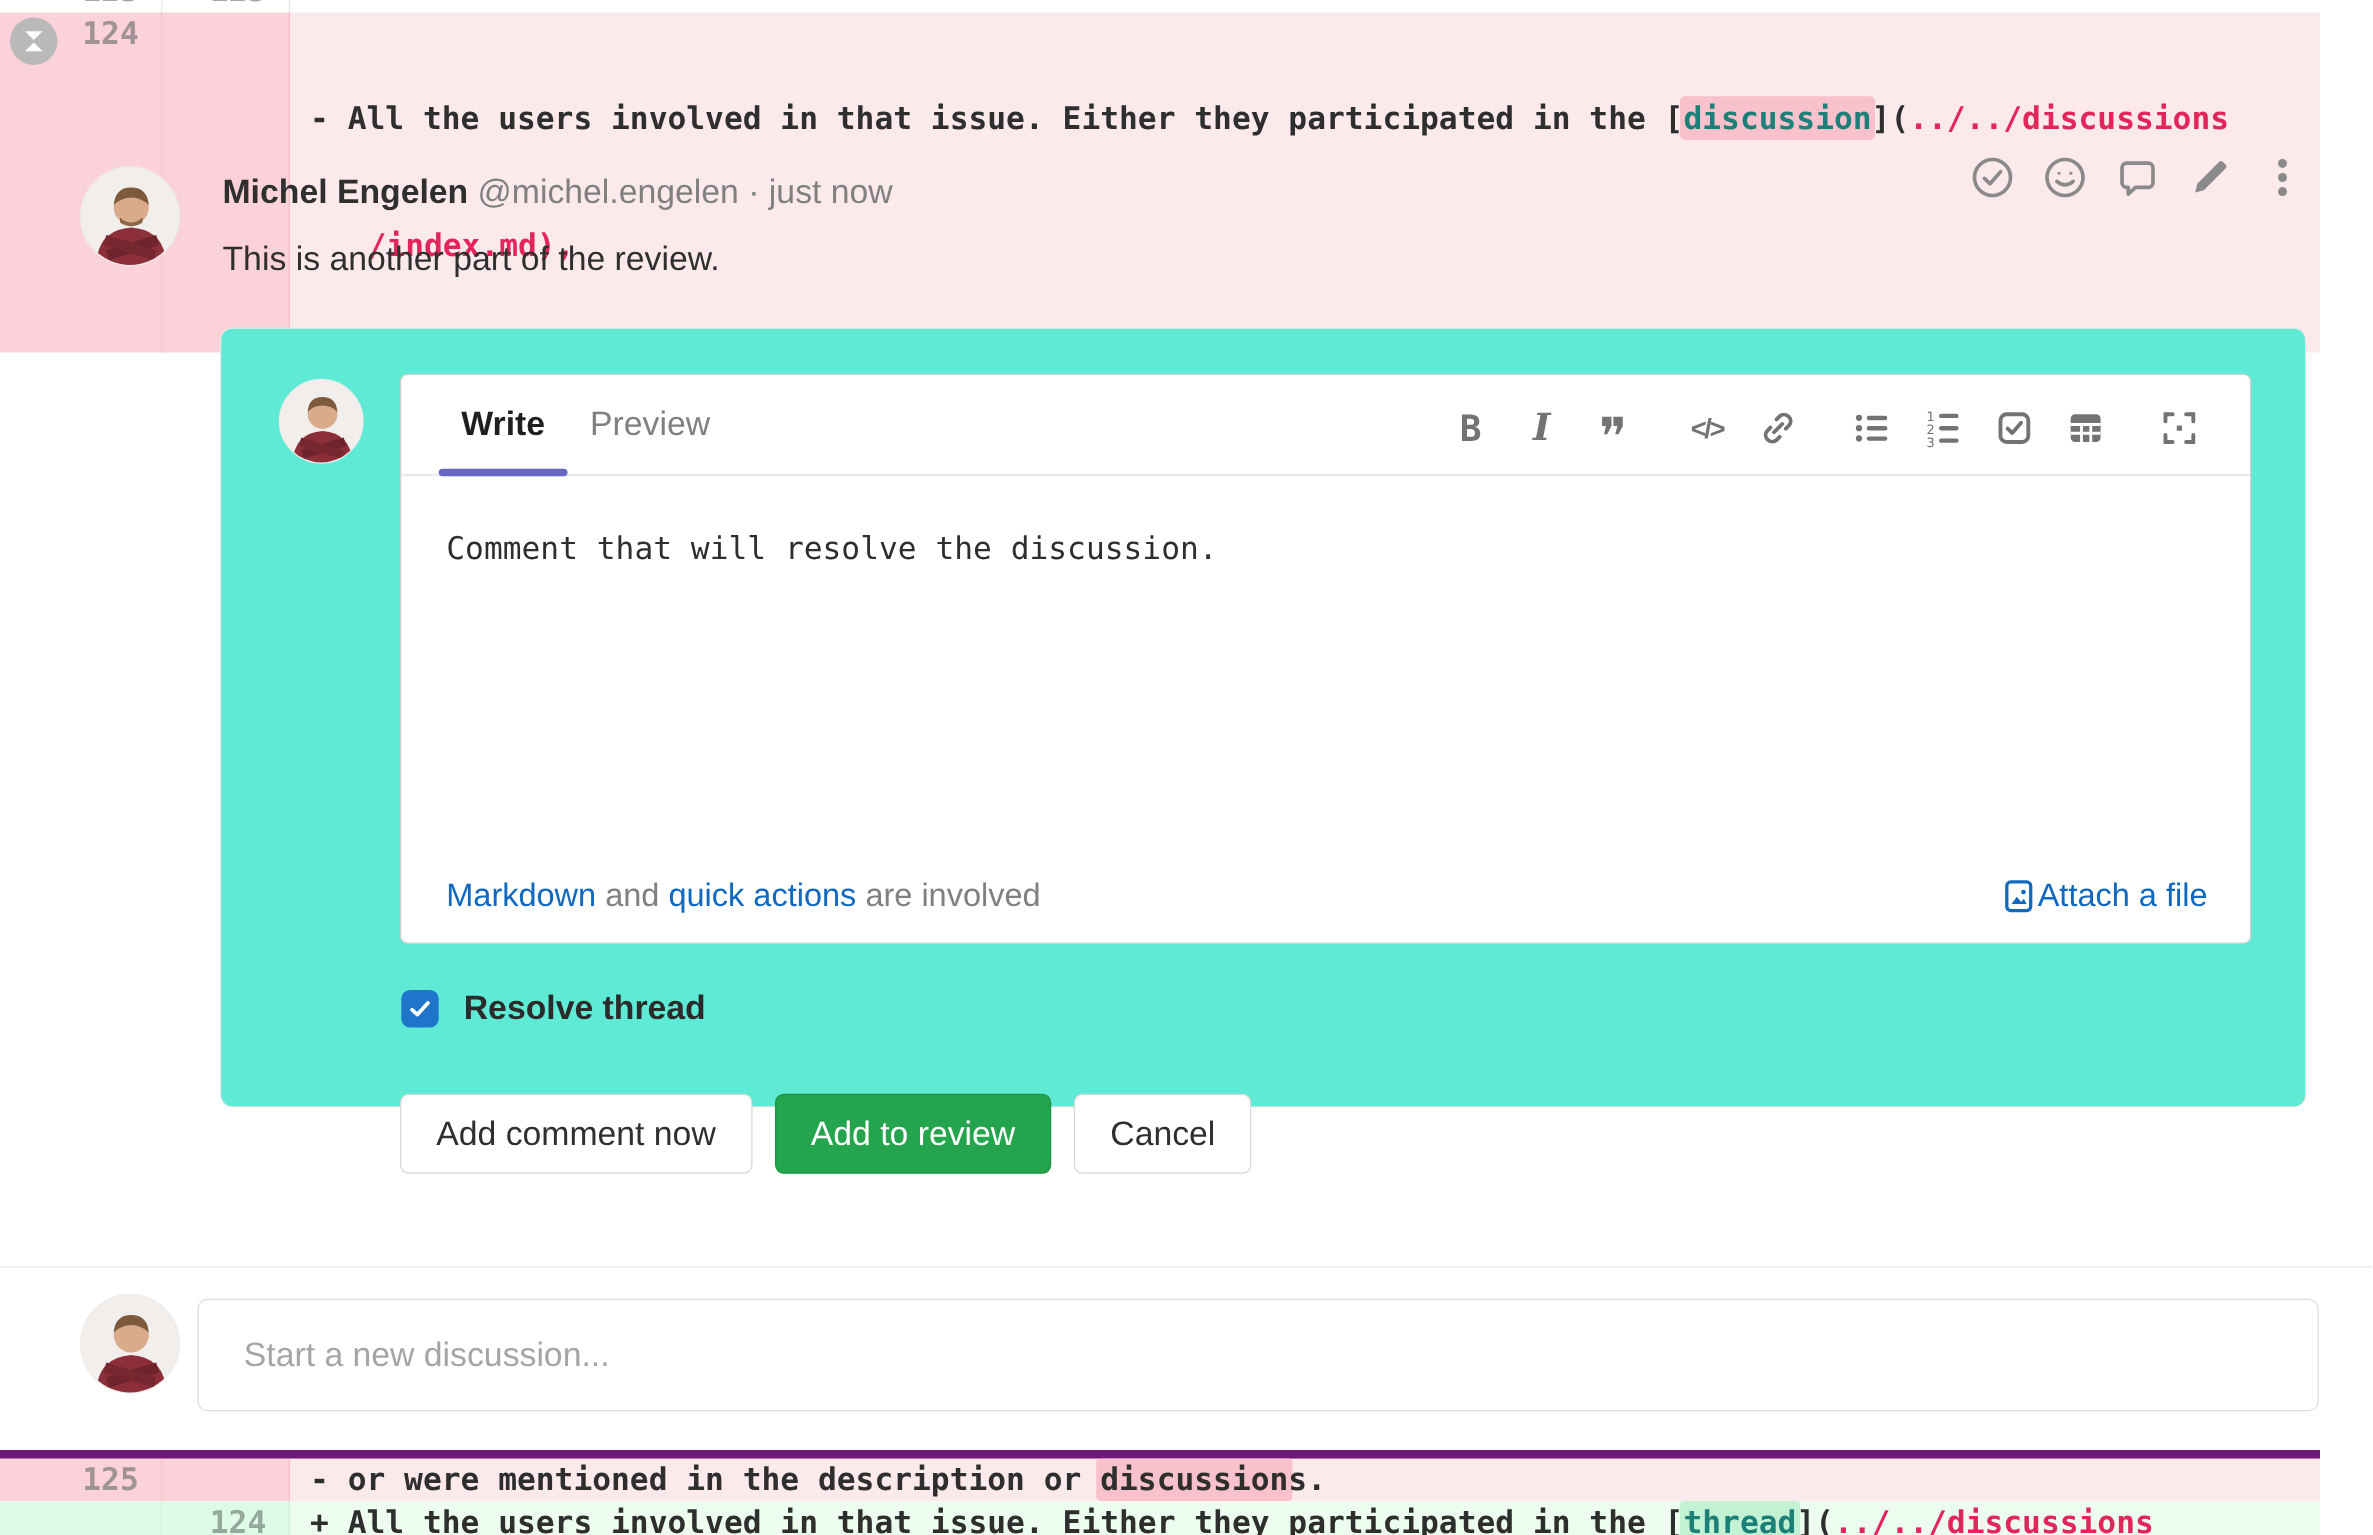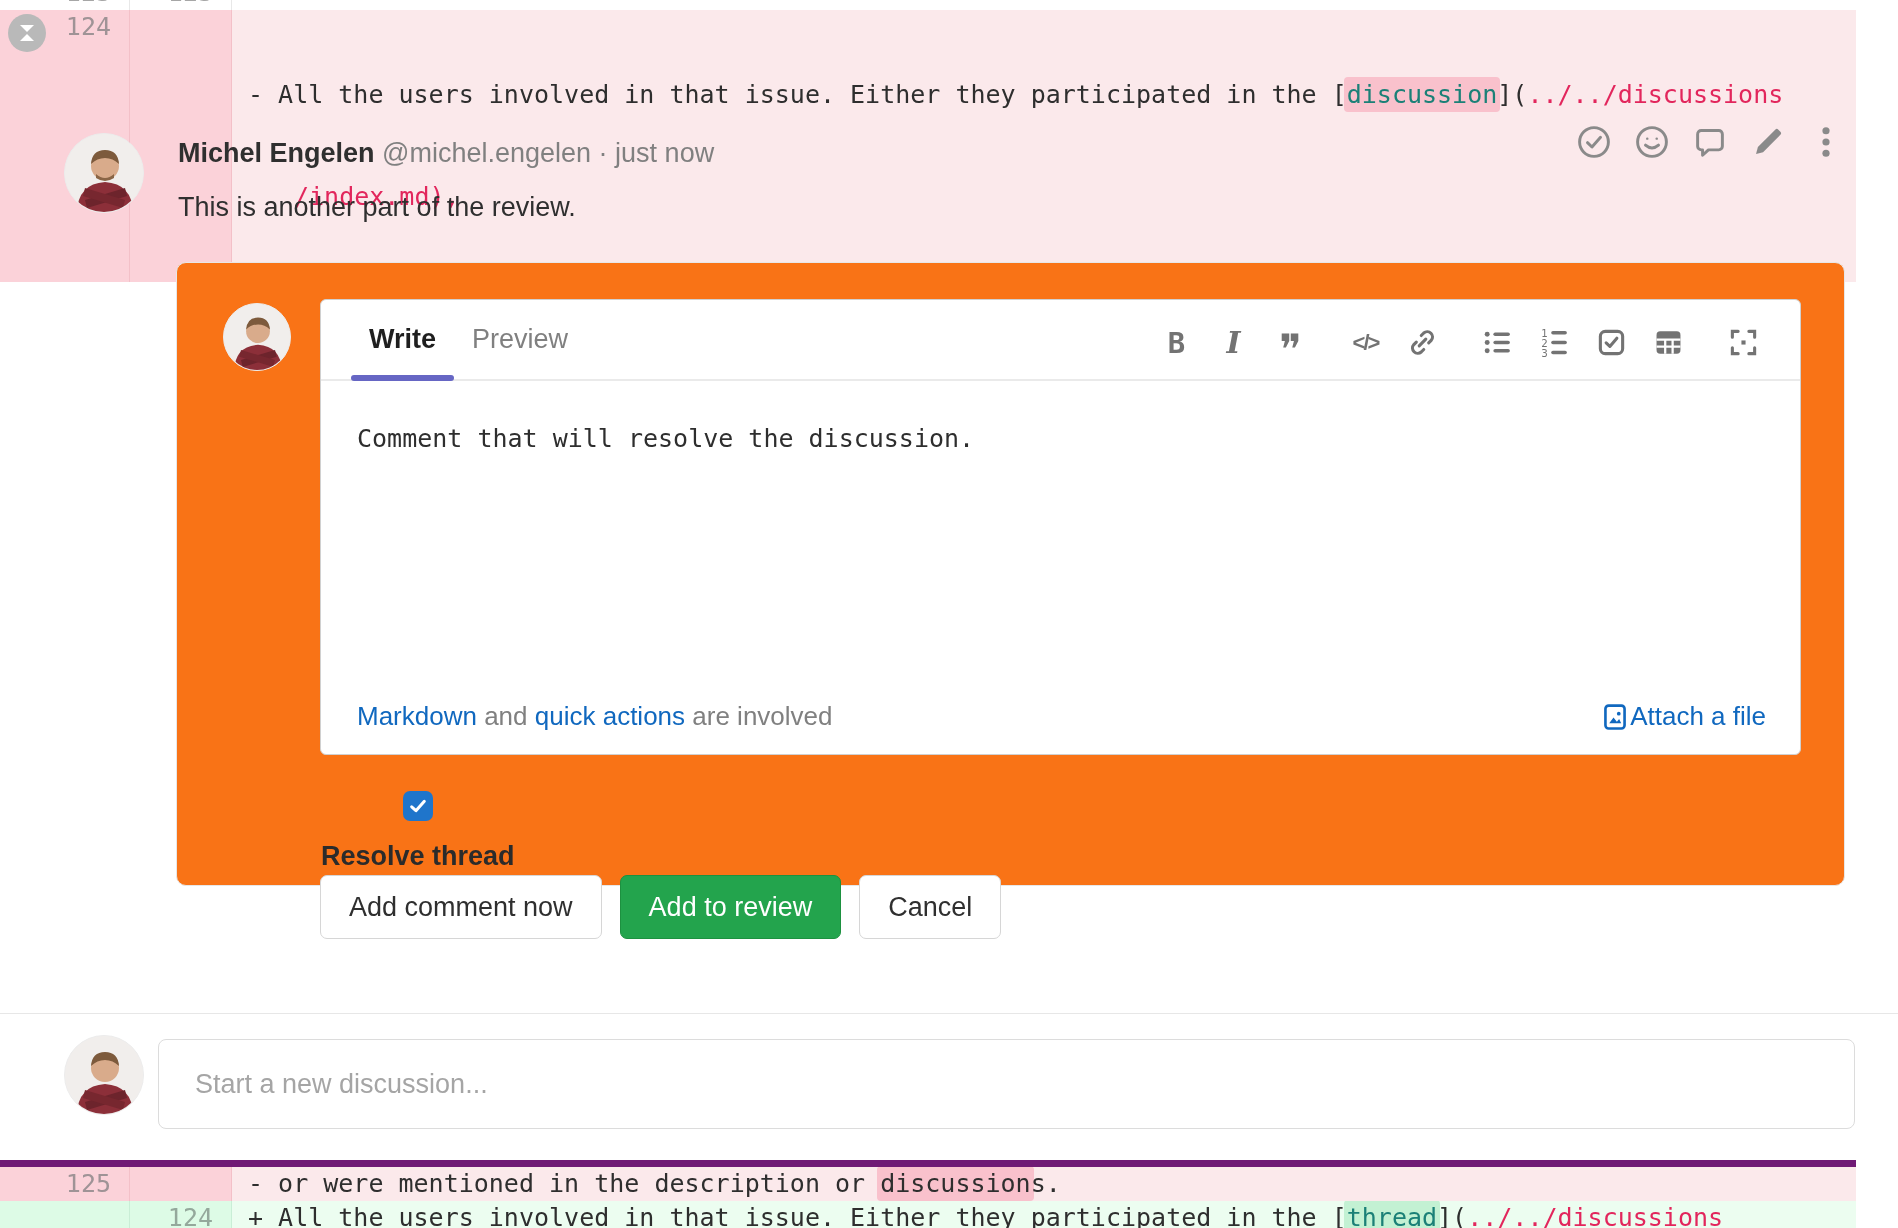--- a/index.html
+++ b/index.html
@@ -3,21 +3,21 @@
 <meta charset="utf-8">
 <style>
   * { margin:0; padding:0; box-sizing:border-box; }
   html,body { background:#fff; }
   .screen {
     position:relative; width:1898px; height:1228px; overflow:hidden;
     background:#fff; font-family:"Liberation Sans", sans-serif; color:#2f2f2f;
   }
   
   .diff-table { position:absolute; left:0; width:1856px; font-family:"DejaVu Sans Mono", monospace; font-size:25px; }
-  .diff-row { display:flex; line-height:34px; }
+  .diff-row { display:flex; line-height:34px;font-weight:bold; }
   .gut { flex:none; text-align:right; padding-right:18px; color:#9f9396; }
   .gut1 { width:130px; }
   .gut2 { width:102px; }
   .code { flex:1; padding-left:16px; white-space:pre; color:#2e2e2e; overflow:hidden; }
   .cont { padding-left:46px; white-space:pre; }
   .removed .gut { background:#fbd2d9; border-right:1px solid #f3c0c8; }
   .removed .code { background:#fbe9eb; }
   .added .gut { background:#ddfbe6; color:#94a89b; border-right:1px solid #c9eed6; }
   .added .code { background:#ecfdf0; }
   .hl-red { background:#f9c1cc; border-radius:4px; padding:3px 3px; margin:0 -3px; }
@@ -37,42 +37,42 @@
   .avatar { position:absolute; border-radius:50%; overflow:hidden; border:1px solid #ececec; background:#f1eeec; }
   .av-note { left:64px; top:133px; width:80px; height:80px; }
   .note-headline { position:absolute; left:178px; top:134px; font-size:27px; line-height:38px; white-space:pre; }
   .author { font-weight:bold; color:#2f2f2f; }
   .muted { color:#808080; }
   .note-body { position:absolute; left:178px; top:192px; font-size:27px; color:#2f2f2f; }
   .note-actions { position:absolute; top:124px; right:54px; display:flex; gap:22px; align-items:center; }
   .icon-btn { width:36px; height:36px; background:none; border:none; display:flex; align-items:center; justify-content:center; cursor:pointer; }
   
   .reply-form { position:absolute; left:176px; top:262px; width:1669px; height:624px;
-    background:#f97316; border:1px solid #e7e7e7; border-radius:10px; }
+    background:#5eead4; border:1px solid #e7e7e7; border-radius:10px; }
   .av-form { left:46px; top:40px; width:68px; height:68px; }
   .editor { position:absolute; left:143px; top:36px; width:1481px; height:456px;
     background:#fff; border:1px solid #d0d0d0; border-radius:6px; }
   .ed-header { position:relative; height:81px; border-bottom:2px solid #eaeaea; padding-left:30px; display:flex; align-items:flex-end; }
   .tab { position:relative; padding:0 18px; height:79px; display:flex; align-items:center; font-size:27px; background:none; border:none; cursor:pointer; color:#808080; }
   .tab.active { color:#1f1f1f; font-weight:bold; }
   .tab.active::after { content:""; position:absolute; left:0; right:0; bottom:-2px; height:6px; border-radius:3px; background:#6666c4; }
   .ed-toolbar { position:absolute; right:38px; top:24px; display:flex; align-items:center; gap:20px; }
   .tb { width:37px; height:37px; border:none; background:none; display:flex; align-items:center; justify-content:center; color:#737373; cursor:pointer; }
   .tb.gsep { margin-left:18px; }
   .tb-b { font-size:29px; font-weight:900; font-family:"DejaVu Sans Mono", monospace; }
   .tb-i { font-size:30px; font-weight:bold; font-style:italic; font-family:"DejaVu Serif", serif; }
   .tb-q { font-size:42px; line-height:20px; margin-top:14px; }
   .tb-c { font-size:22px; font-weight:bold; letter-spacing:-2px; }
   .ed-text { position:absolute; left:0; right:0; top:83px; bottom:92px; border:none; outline:none; resize:none;
     background:transparent; font-family:"DejaVu Sans Mono", monospace; font-size:25px; line-height:36px; color:#2e2e2e; padding:38px 36px 0 36px; }
   .ed-footer { position:absolute; left:36px; right:34px; bottom:22px; display:flex; justify-content:space-between; align-items:center; font-size:26px; }
   .ed-footer .txt { white-space:pre-wrap; color:#808080; }
   a.blue { color:#1068bf; text-decoration:none; cursor:pointer; }
   .attach { display:flex; align-items:center; gap:0; font-size:26px; }
-  .resolve-row { position:absolute; left:144px; top:528px; display:flex; align-items:center; gap:20px; cursor:pointer;flex-direction:column; }
+  .resolve-row { position:absolute; left:144px; top:528px; display:flex; align-items:center; gap:20px; cursor:pointer; }
   .checkbox { width:30px; height:30px; border-radius:7px; background:#1f75cb; display:flex; align-items:center; justify-content:center; }
   .resolve-label { font-size:27px; font-weight:bold; color:#2b2b2b; }
   .btn-row { position:absolute; left:143px; top:612px; display:flex; gap:18px; }
   .btn { height:64px; padding:0 28px; border-radius:7px; font-size:27px; font-family:"Liberation Sans", sans-serif; cursor:pointer; }
   .btn-primary { background:#23a44d; border:1px solid #1d9140; color:#fff; }
   .btn-default { background:#fff; border:1px solid #d6d6d6; color:#2f2f2f; }
   
   .section-sep { position:absolute; left:0; right:0; top:1013px; height:1px; background:#e7e7e7; }
   .av-new { left:64px; top:1035px; width:80px; height:80px; }
   .new-input { position:absolute; left:158px; top:1039px; width:1697px; height:90px; border:1px solid #dcdcdc; border-radius:8px;

